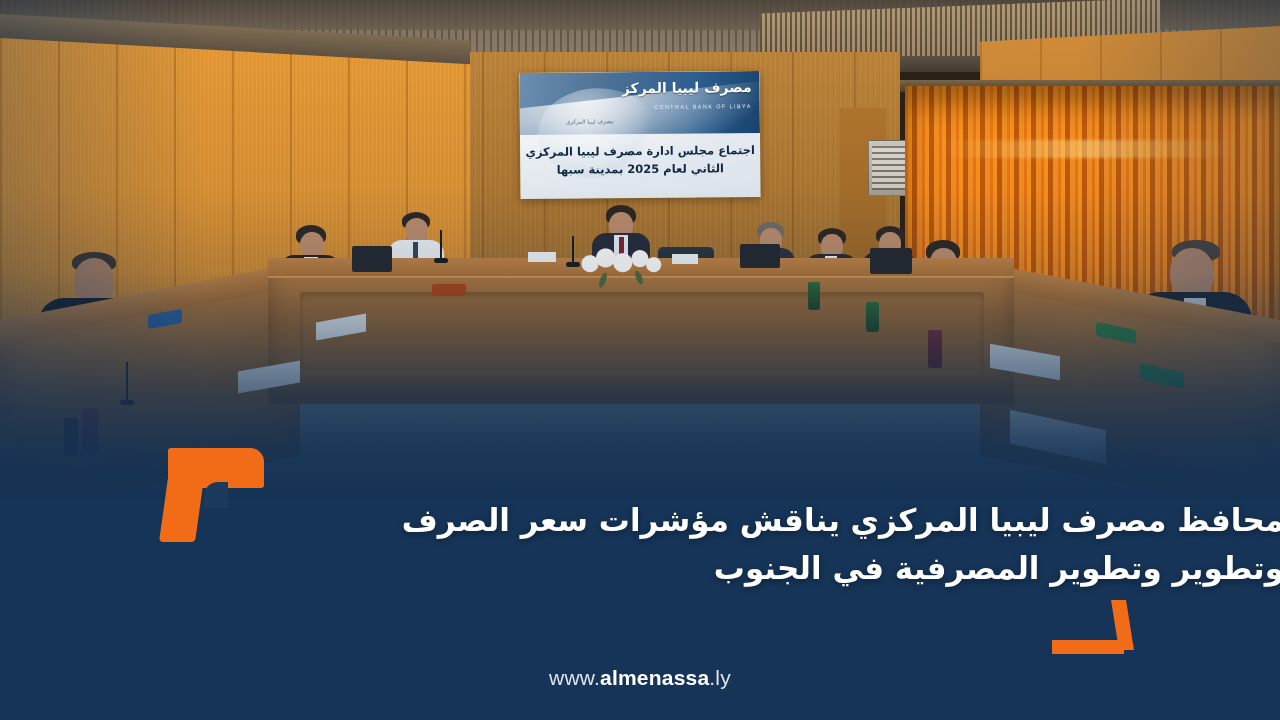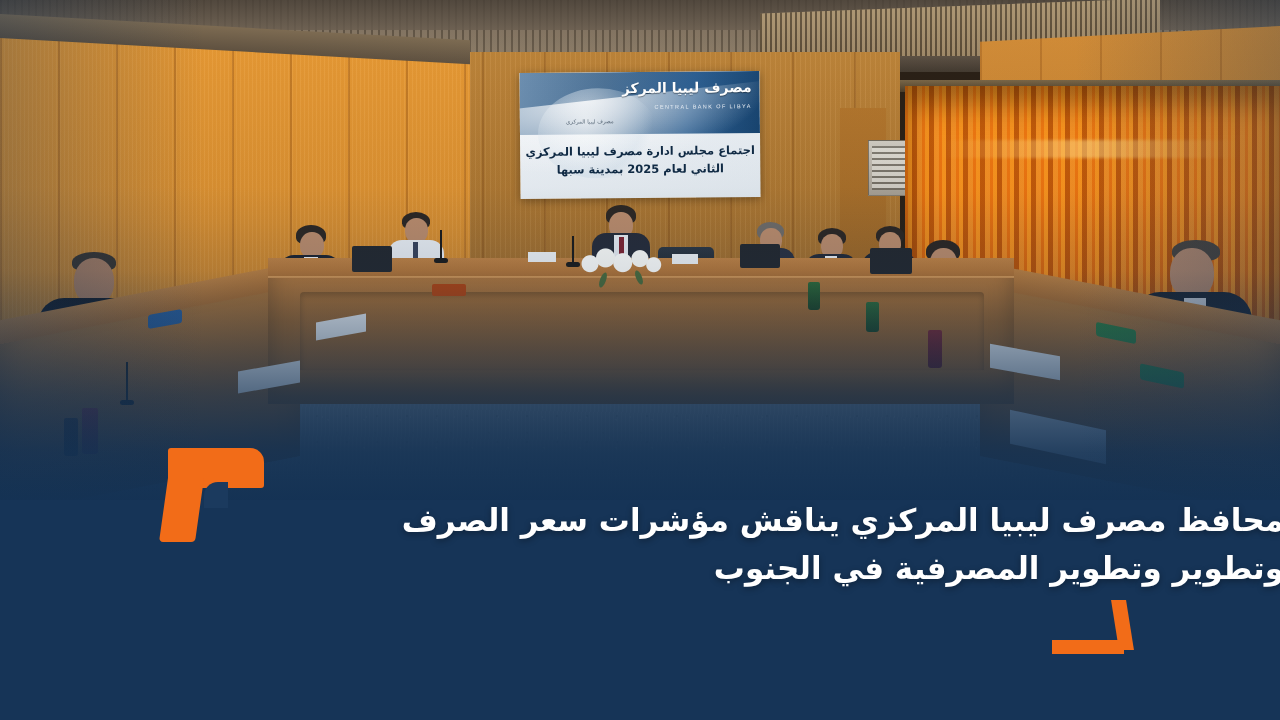--- a/index.html
+++ b/index.html
@@ -530,14 +530,15 @@
   <div id="bracketBR">
     <div class="vbar"></div>
     <div class="hbar"></div>
   </div>
 
   <div id="headline">
     <div class="hlLine">محافظ مصرف ليبيا المركزي يناقش مؤشرات سعر الصرف</div>
     <div class="hlLine">وتطوير وتطوير المصرفية في الجنوب</div>
   </div>
 
+  <div id="url"><span class="light">www.</span><b>almenassa</b><span class="light">.ly</span></div>
 
 </div>
 
 </body></html>

